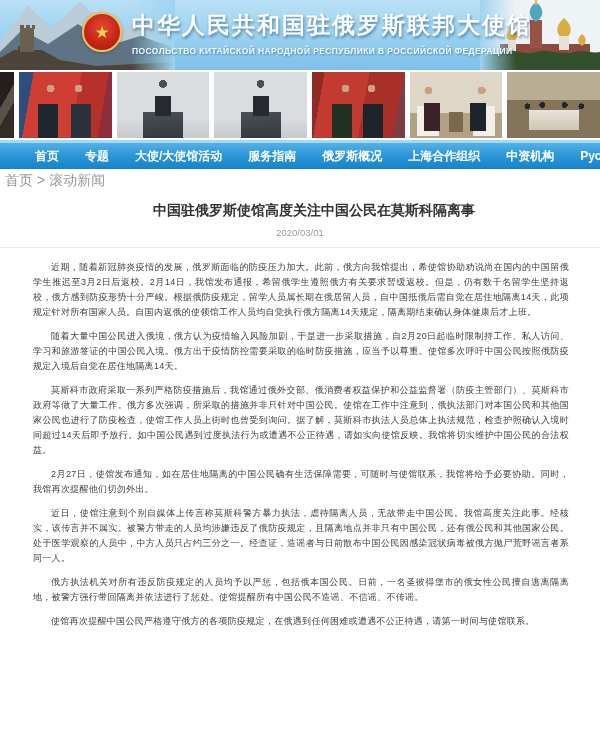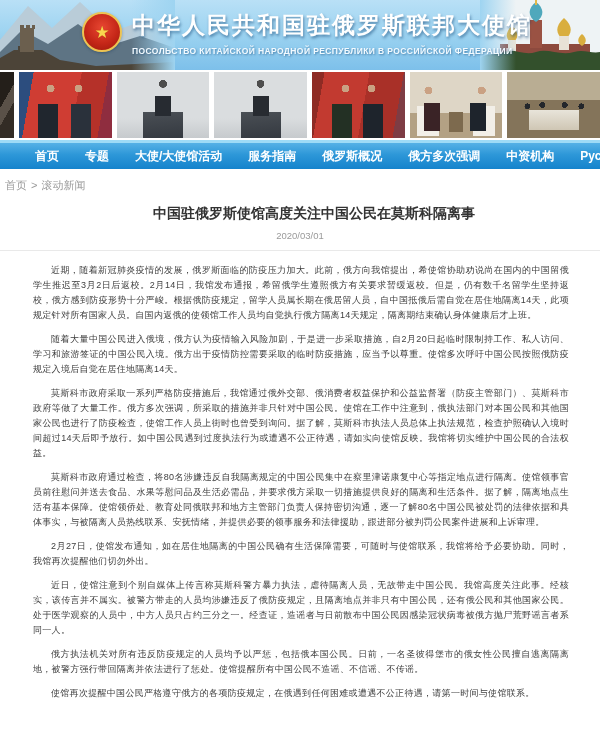--- a/index.html
+++ b/index.html
@@ -72,21 +72,21 @@
     background-position:0 0,0 0,0 0,0 0,50% 82%,0 0; }
 
   
   .nav { display:flex; align-items:center; height:29px; border-top:3px solid #9edbf6;
     background:linear-gradient(180deg,#55b1e6 0%,#2d97d8 45%,#1583cc 100%); }
   .nav a { color:#ffffff; font-size:12px; font-weight:bold; text-decoration:none; padding:0 13px; white-space:nowrap; }
   .nav a:first-child { margin-left:22px; }
   .nav .lang { margin-left:auto; margin-right:10px; }
 
   
-  .crumb { padding:9px 0 6px 5px; font-size:11px; color:#999; }
+  .crumb { padding:3px 0 6px 5px; font-size:14px; color:#999; }
   .crumb a { color:#999; text-decoration:none; }
   .crumb .sep { margin:0 4px; }
 
   
   .art-title { text-align:center; font-size:14px; font-weight:bold; color:#333; margin-top:6px;margin-left:28px; }
   .art-date { text-align:center; font-size:9.5px; color:#9a9a9a; margin:7px 0 9px; }
   .art-divider { border:none; border-top:1px solid #e9e9e9; margin:0; }
   .art-body { padding:12px 31px 0 33px; }
   .art-body p { font-size:9px; line-height:15px; color:#404040; text-indent:2em;
     margin:0 0 9px; text-align:justify; letter-spacing:.3px; }
@@ -151,38 +151,37 @@
     <div class="photo ph5" title="bilateral-talk-in-armchairs"></div>
     <div class="photo ph6" title="delegation-meeting-long-table"></div>
   </div>
 
   <div class="nav">
     <a href="#">首页</a>
     <a href="#">专题</a>
     <a href="#">大使/大使馆活动</a>
     <a href="#">服务指南</a>
     <a href="#">俄罗斯概况</a>
-    <a href="#">俄方多次强调</a>
+    <a href="#">上海合作组织</a>
     <a href="#">中资机构</a>
     <a href="#" class="lang">Русский язык</a>
   </div>
 
   <div class="crumb">
     <a href="#">首页</a><span class="sep">&gt;</span><a href="#">滚动新闻</a>
   </div>
 
   <div class="article">
     <h1 class="art-title">中国驻俄罗斯使馆高度关注中国公民在莫斯科隔离事</h1>
     <div class="art-date">2020/03/01</div>
     <hr class="art-divider">
     <div class="art-body">
       <p>近期，随着新冠肺炎疫情的发展，俄罗斯面临的防疫压力加大。此前，俄方向我馆提出，希使馆协助劝说尚在国内的中国留俄学生推迟至3月2日后返校。2月14日，我馆发布通报，希留俄学生遵照俄方有关要求暂缓返校。但是，仍有数千名留学生坚持返校，俄方感到防疫形势十分严峻。根据俄防疫规定，留学人员属长期在俄居留人员，自中国抵俄后需自觉在居住地隔离14天，此项规定针对所有国家人员。自国内返俄的使领馆工作人员均自觉执行俄方隔离14天规定，隔离期结束确认身体健康后才上班。</p>
       <p>随着大量中国公民进入俄境，俄方认为疫情输入风险加剧，于是进一步采取措施，自2月20日起临时限制持工作、私人访问、学习和旅游签证的中国公民入境。俄方出于疫情防控需要采取的临时防疫措施，应当予以尊重。使馆多次呼吁中国公民按照俄防疫规定入境后自觉在居住地隔离14天。</p>
       <p>莫斯科市政府采取一系列严格防疫措施后，我馆通过俄外交部、俄消费者权益保护和公益监督署（防疫主管部门）、莫斯科市政府等做了大量工作。俄方多次强调，所采取的措施并非只针对中国公民。使馆在工作中注意到，俄执法部门对本国公民和其他国家公民也进行了防疫检查，使馆工作人员上街时也曾受到询问。据了解，莫斯科市执法人员总体上执法规范，检查护照确认入境时间超过14天后即予放行。如中国公民遇到过度执法行为或遭遇不公正待遇，请如实向使馆反映。我馆将切实维护中国公民的合法权益。</p>
-      <p>莫斯科市政府通过检查，将80名涉嫌违反自我隔离规定的中国公民集中在察里津诺康复中心等指定地点进行隔离。使馆领事官员前往慰问并送去食品、水果等慰问品及生活必需品，并要求俄方采取一切措施提供良好的隔离和生活条件。据了解，隔离地点生活有基本保障。使馆领侨处、教育处同俄联邦和地方主管部门负责人保持密切沟通，逐一了解80名中国公民被处罚的法律依据和具体事实，与被隔离人员热线联系、安抚情绪，并提供必要的领事服务和法律援助，跟进部分被判罚公民案件进展和上诉审理。</p>
       <p>2月27日，使馆发布通知，如在居住地隔离的中国公民确有生活保障需要，可随时与使馆联系，我馆将给予必要协助。同时，我馆再次提醒他们切勿外出。</p>
       <p>近日，使馆注意到个别自媒体上传言称莫斯科警方暴力执法，虐待隔离人员，无故带走中国公民。我馆高度关注此事。经核实，该传言并不属实。被警方带走的人员均涉嫌违反了俄防疫规定，且隔离地点并非只有中国公民，还有俄公民和其他国家公民。处于医学观察的人员中，中方人员只占约三分之一。经查证，造谣者与日前散布中国公民因感染冠状病毒被俄方抛尸荒野谣言者系同一人。</p>
       <p>俄方执法机关对所有违反防疫规定的人员均予以严惩，包括俄本国公民。日前，一名圣彼得堡市的俄女性公民擅自逃离隔离地，被警方强行带回隔离并依法进行了惩处。使馆提醒所有中国公民不造谣、不信谣、不传谣。</p>
       <p>使馆再次提醒中国公民严格遵守俄方的各项防疫规定，在俄遇到任何困难或遭遇不公正待遇，请第一时间与使馆联系。</p>
 
     </div>
   </div>
 
 </div>
 

